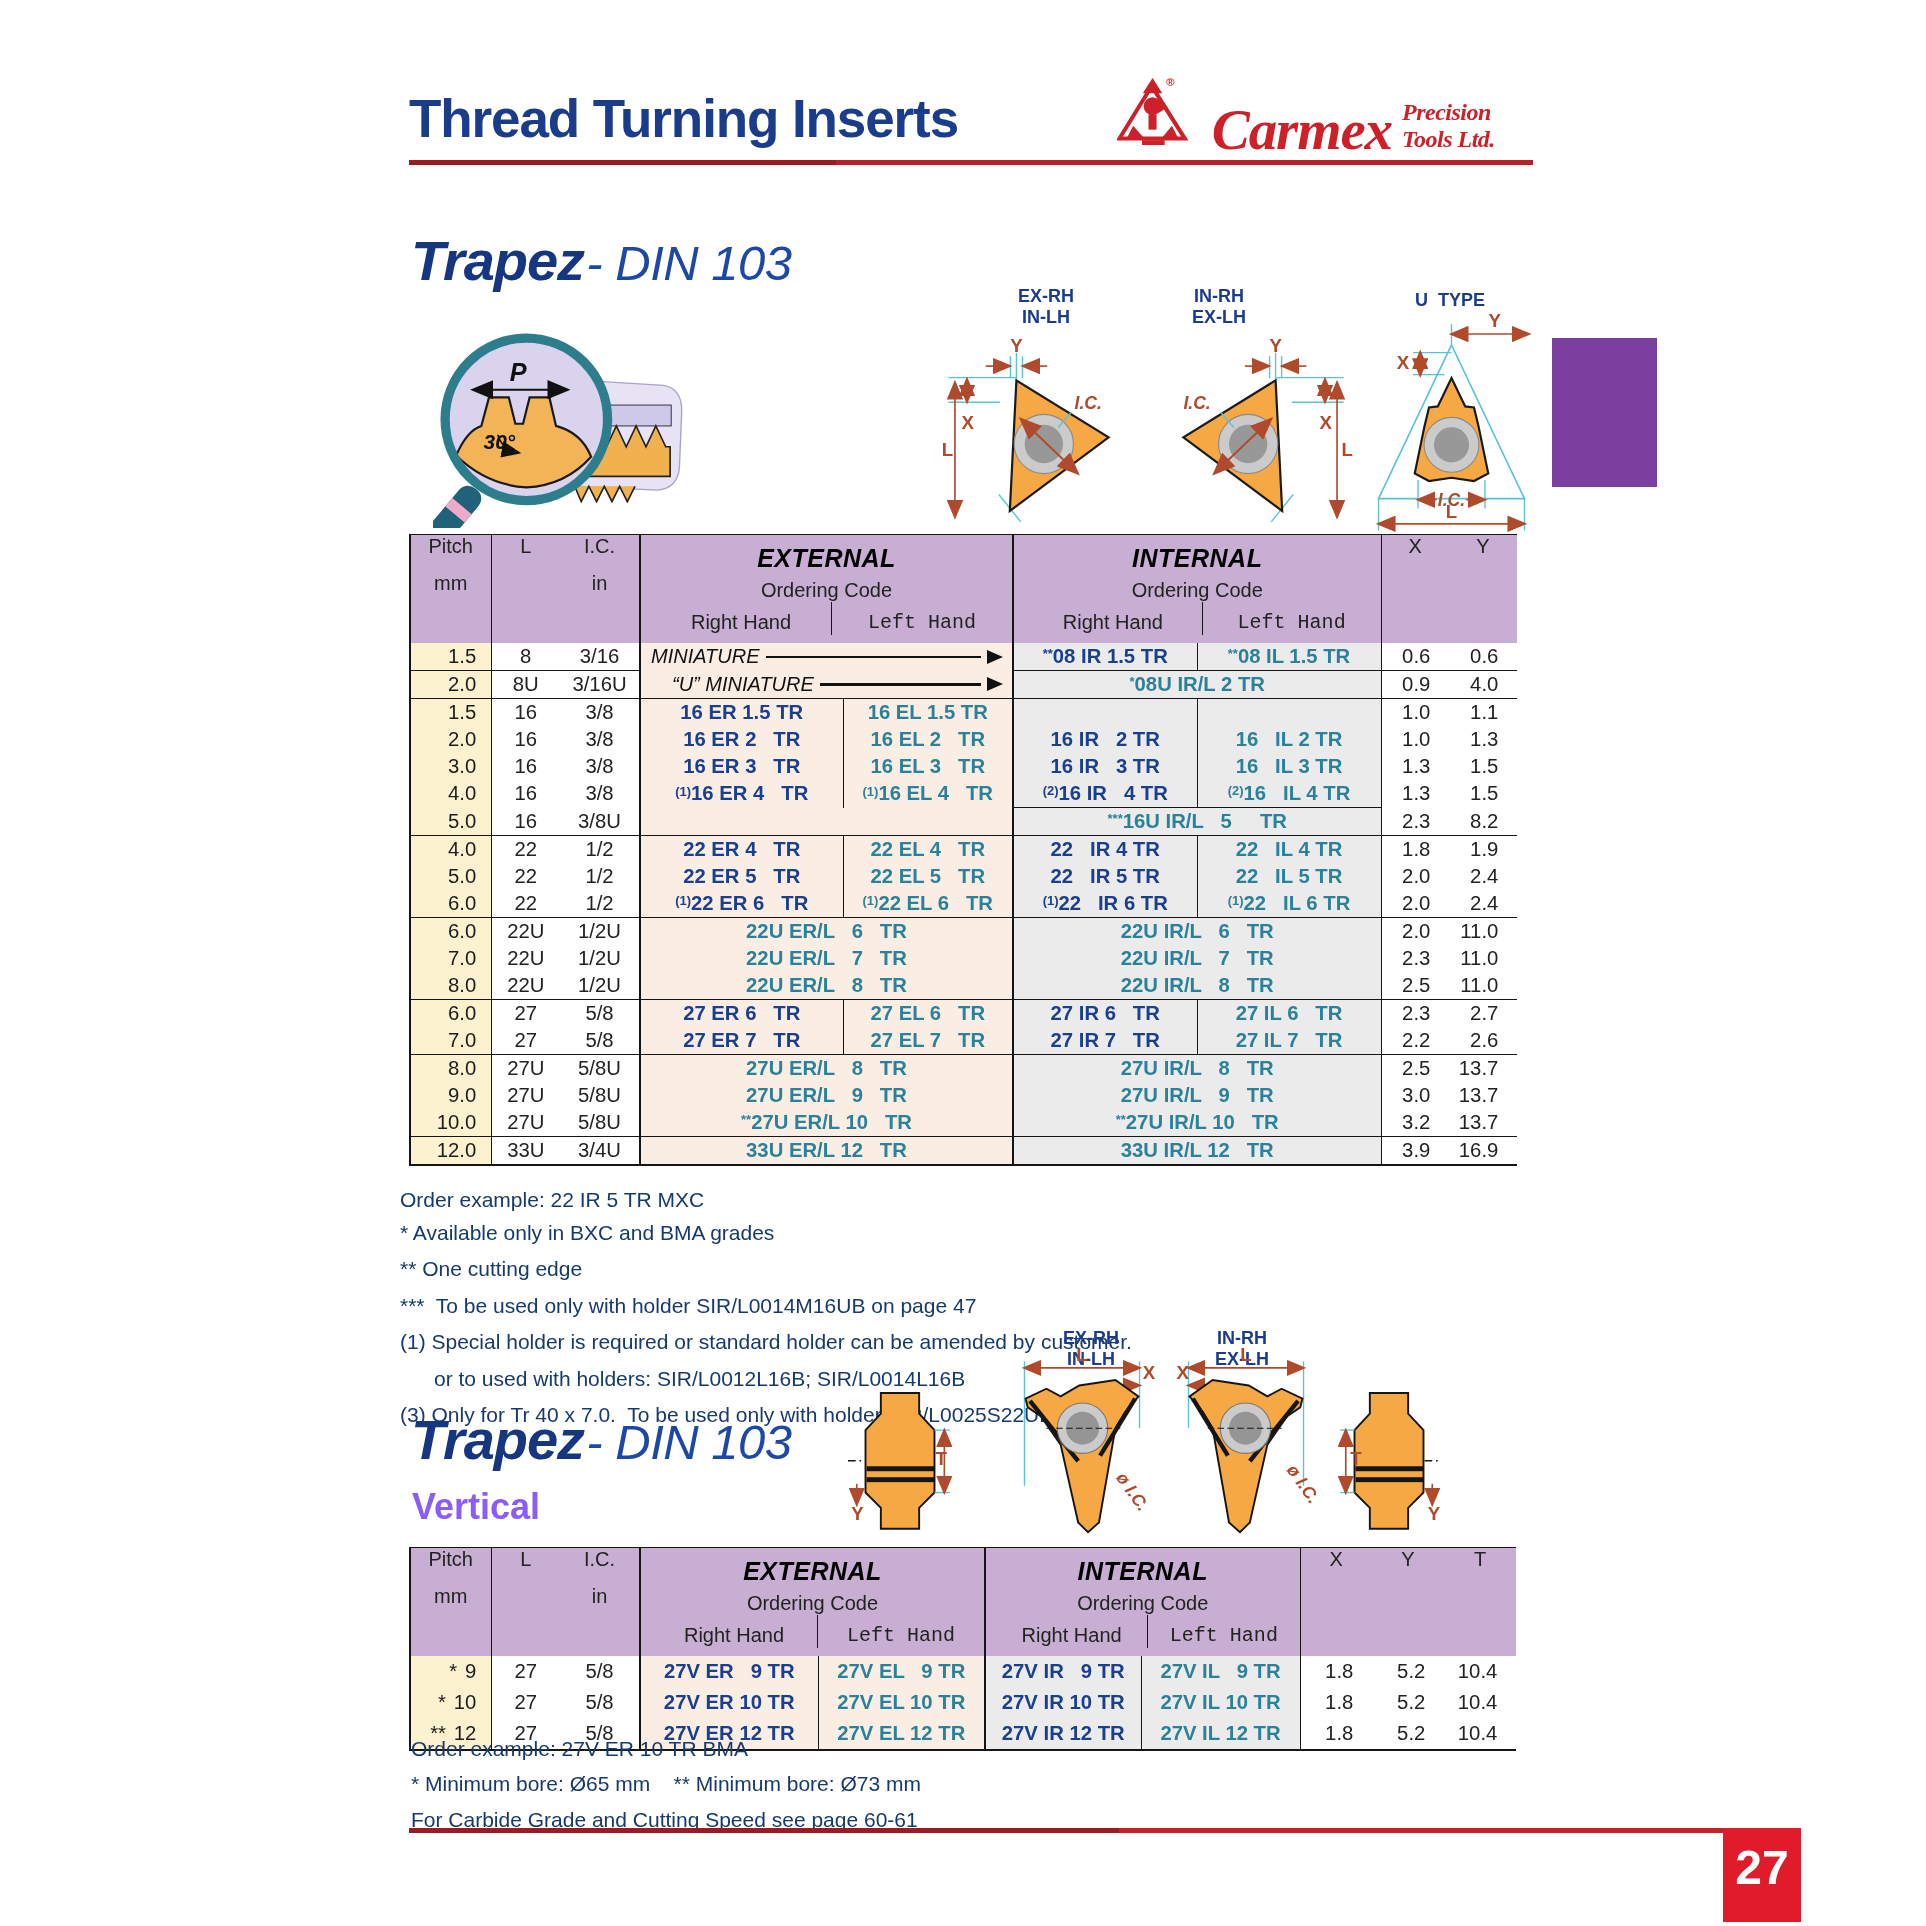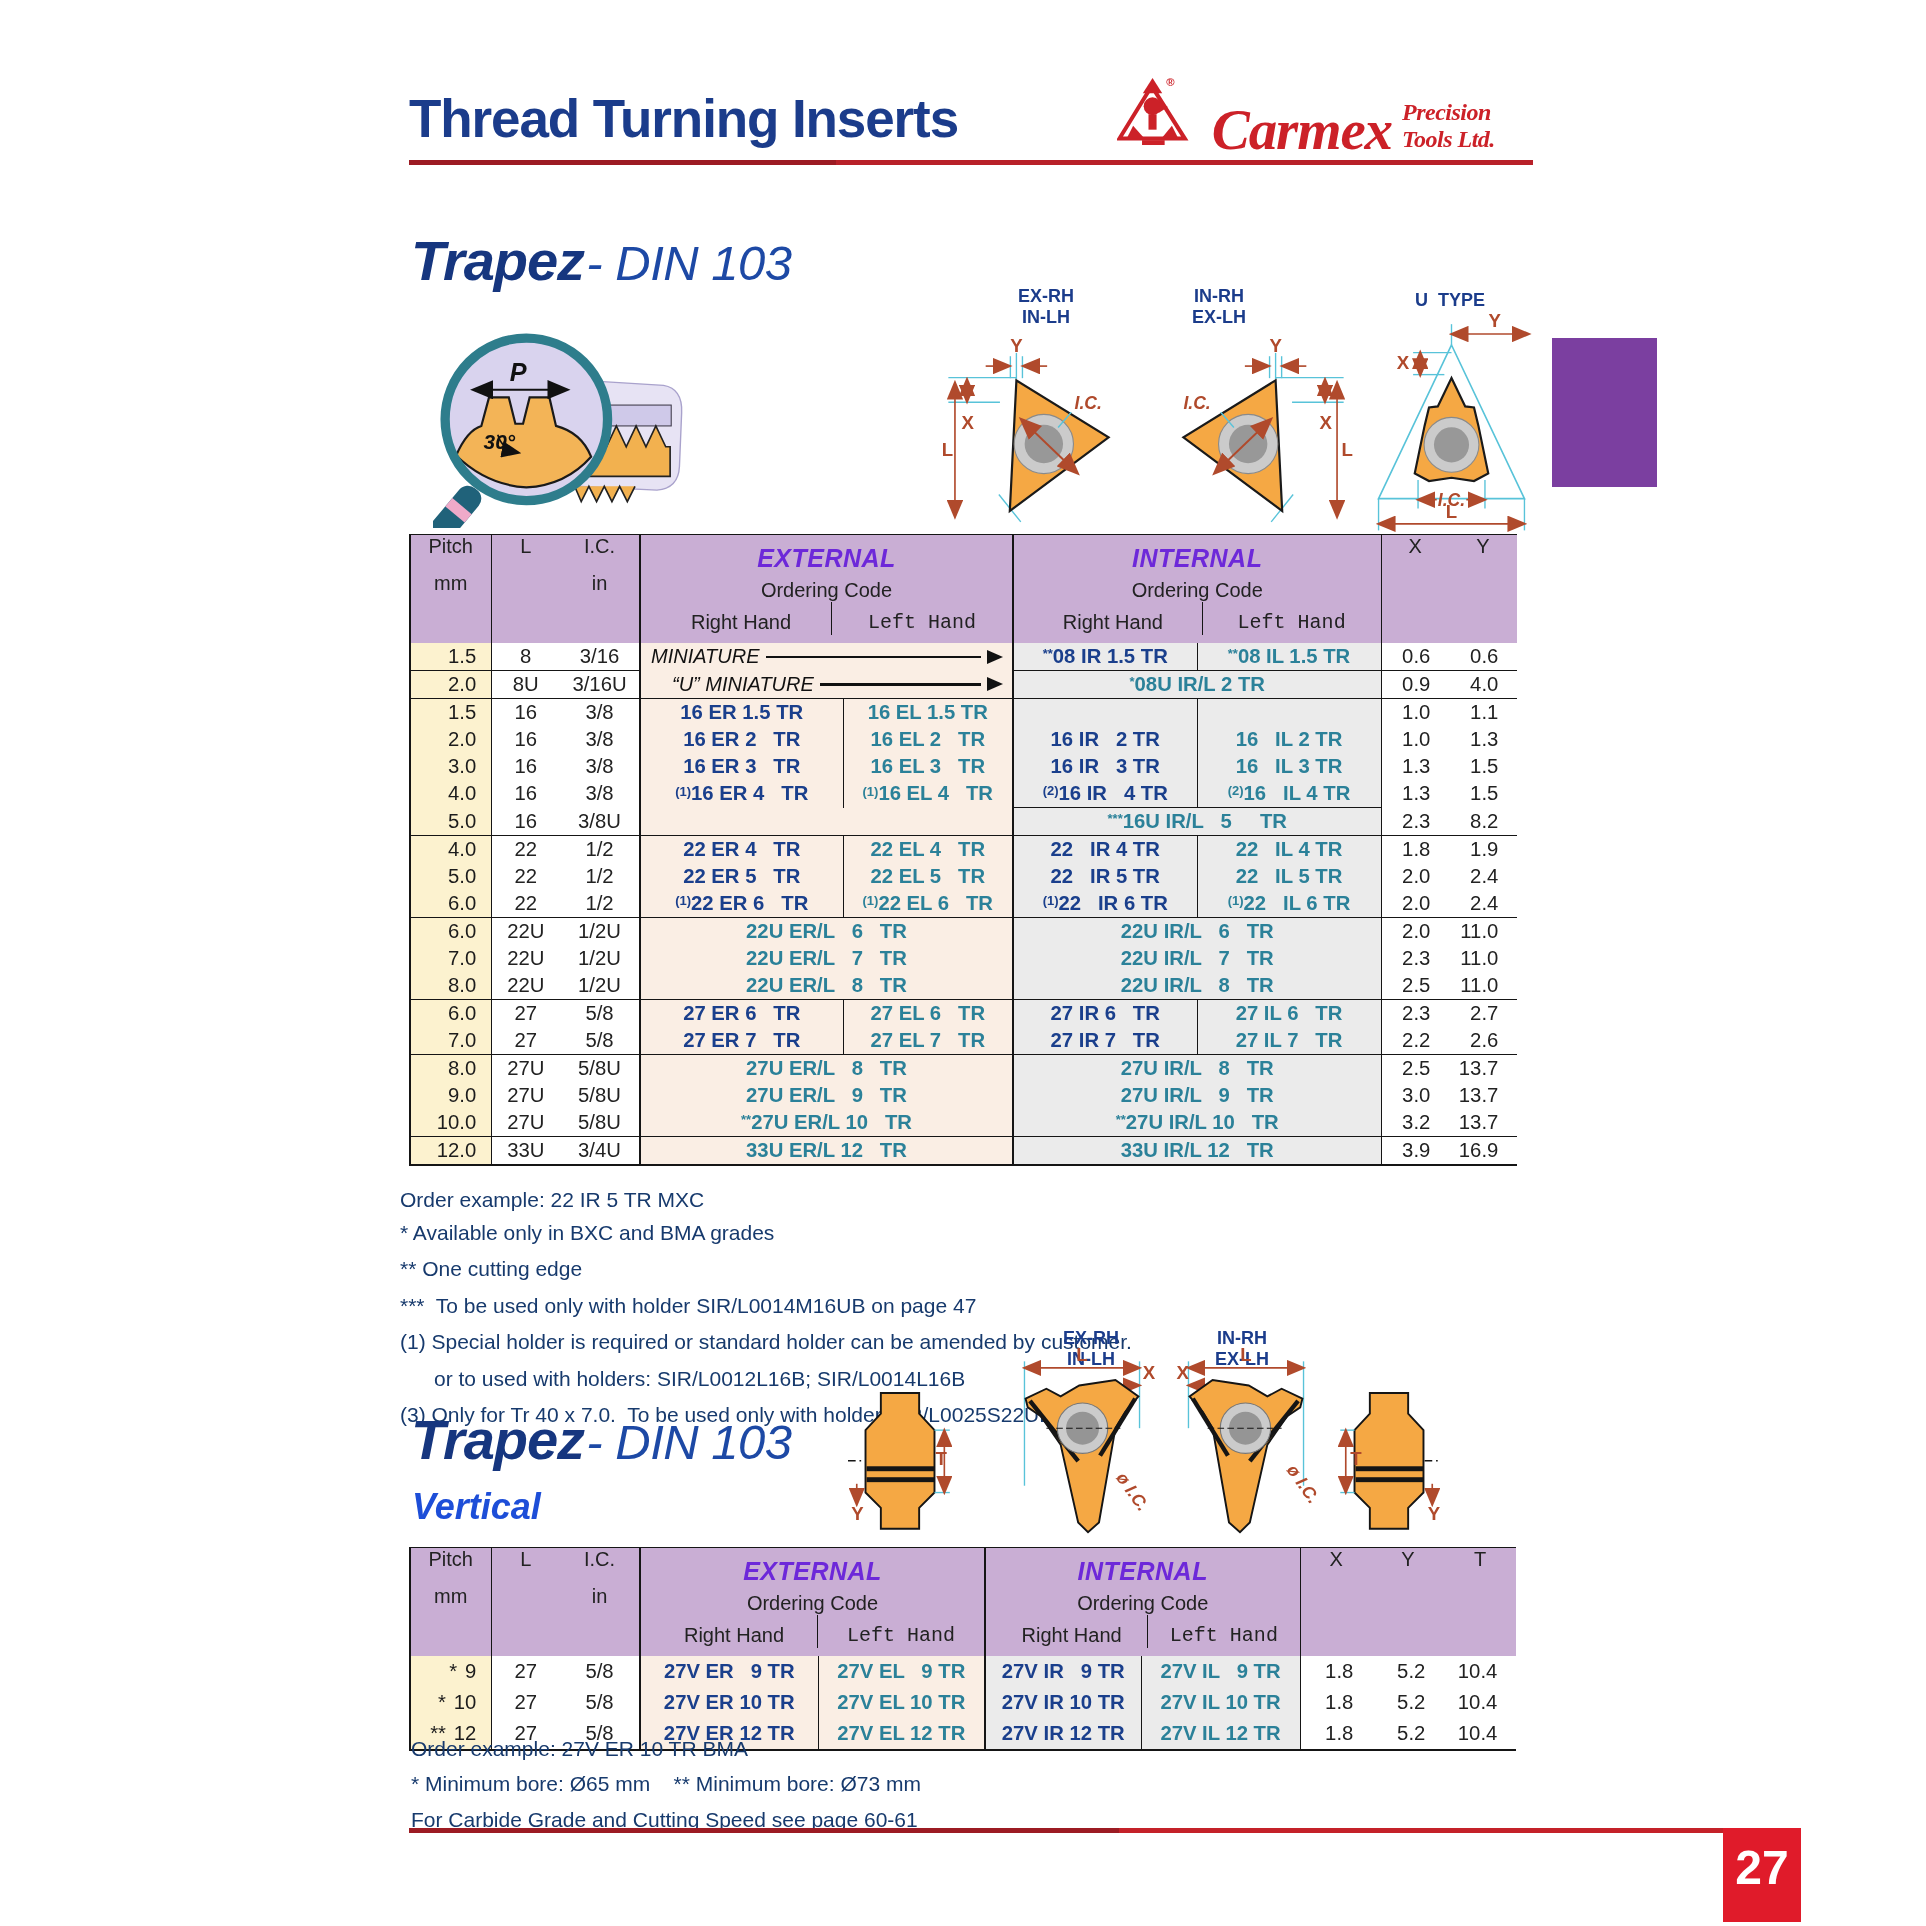--- a/index.html
+++ b/index.html
@@ -14,21 +14,21 @@
          font-size:57px;color:#cc2128;line-height:1;letter-spacing:-1.1px;}
   .brand-suffix{font-family:"Liberation Serif",serif;font-style:italic;font-weight:700;
          font-size:24px;color:#cc2128;padding-bottom:5.5px;letter-spacing:-0.5px;}
   .head-rule{left:409px;top:160px;width:1124px;height:5px;
          background:linear-gradient(to right,#9c1b23 0 38%,#b82129 38% 100%);}
 
   
   .sec-title{font-style:italic;line-height:1;white-space:nowrap;}
   .sec-title .big{font-size:56px;font-weight:800;color:#16367f;letter-spacing:-1.1px;}
   .sec-title .din{font-size:49px;font-weight:500;color:#1d49a5;letter-spacing:-0.5px;}
-  .vertical-label{font-size:36px;font-weight:700;color:#1d4ed8;font-style:italic;}
+  .vertical-label{font-size:36px;font-weight:700;color:#8b5cf6;}
 
   .diagram-label{font-size:18px;font-weight:700;color:#1b3c8b;text-align:center;line-height:1.18;white-space:pre;}
 
   .purple-tab{left:1552px;top:338px;width:105px;height:149px;background:#7b3fa0;}
 
   
   table.tbl{border-collapse:collapse;table-layout:fixed;
             border-left:2.2px solid #151515;border-top:1.6px solid #151515;border-bottom:2.2px solid #151515;}
   .tbl th,.tbl td{padding:0;margin:0;}
   .tbl thead th{background:#c9aed4;vertical-align:top;font-weight:400;}
@@ -60,21 +60,21 @@
   .minitext{font-style:italic;font-size:20px;color:#111;font-weight:500;white-space:pre;}
   .aline{flex:1;height:2.2px;background:#111;}
   .ahead{width:0;height:0;border-left:16.5px solid #111;border-top:7.1px solid transparent;border-bottom:7.1px solid transparent;}
 
   
   .hstack{display:flex;flex-direction:column;align-items:center;height:100%;justify-content:flex-end;
           padding-bottom:8.8px;gap:14.3px;font-size:20px;color:#222;}
   .hmid{display:flex;flex-direction:column;align-items:center;height:100%;justify-content:flex-end;
         padding-bottom:43px;font-size:20px;color:#222;}
   .hbig{display:flex;flex-direction:column;height:100%;}
-  .hbig .ttl{font-size:25px;font-weight:700;font-style:italic;color:#6d28d9;text-align:center;
+  .hbig .ttl{font-size:25px;font-weight:700;font-style:italic;color:#000000;text-align:center;
              letter-spacing:0.5px;margin-top:8.8px;}
   .hbig .ord{font-size:20px;text-align:center;margin-top:6.6px;color:#222;}
   .hbig .sub{display:flex;flex:1;align-items:flex-end;padding-bottom:7.7px;font-size:20px;color:#222;padding-left:10px;}
   .hbig .sub span{flex:1;text-align:center;padding-bottom:1.1px;}
   .hbig .sub .lh-sub{border-left:1.4px solid #151515;height:32px;display:flex;align-items:flex-end;justify-content:center;font-family:Liberation Mono, monospace;}
 
   
   .note{font-size:21px;color:#173a6d;white-space:pre;line-height:1.0;}
 
   

